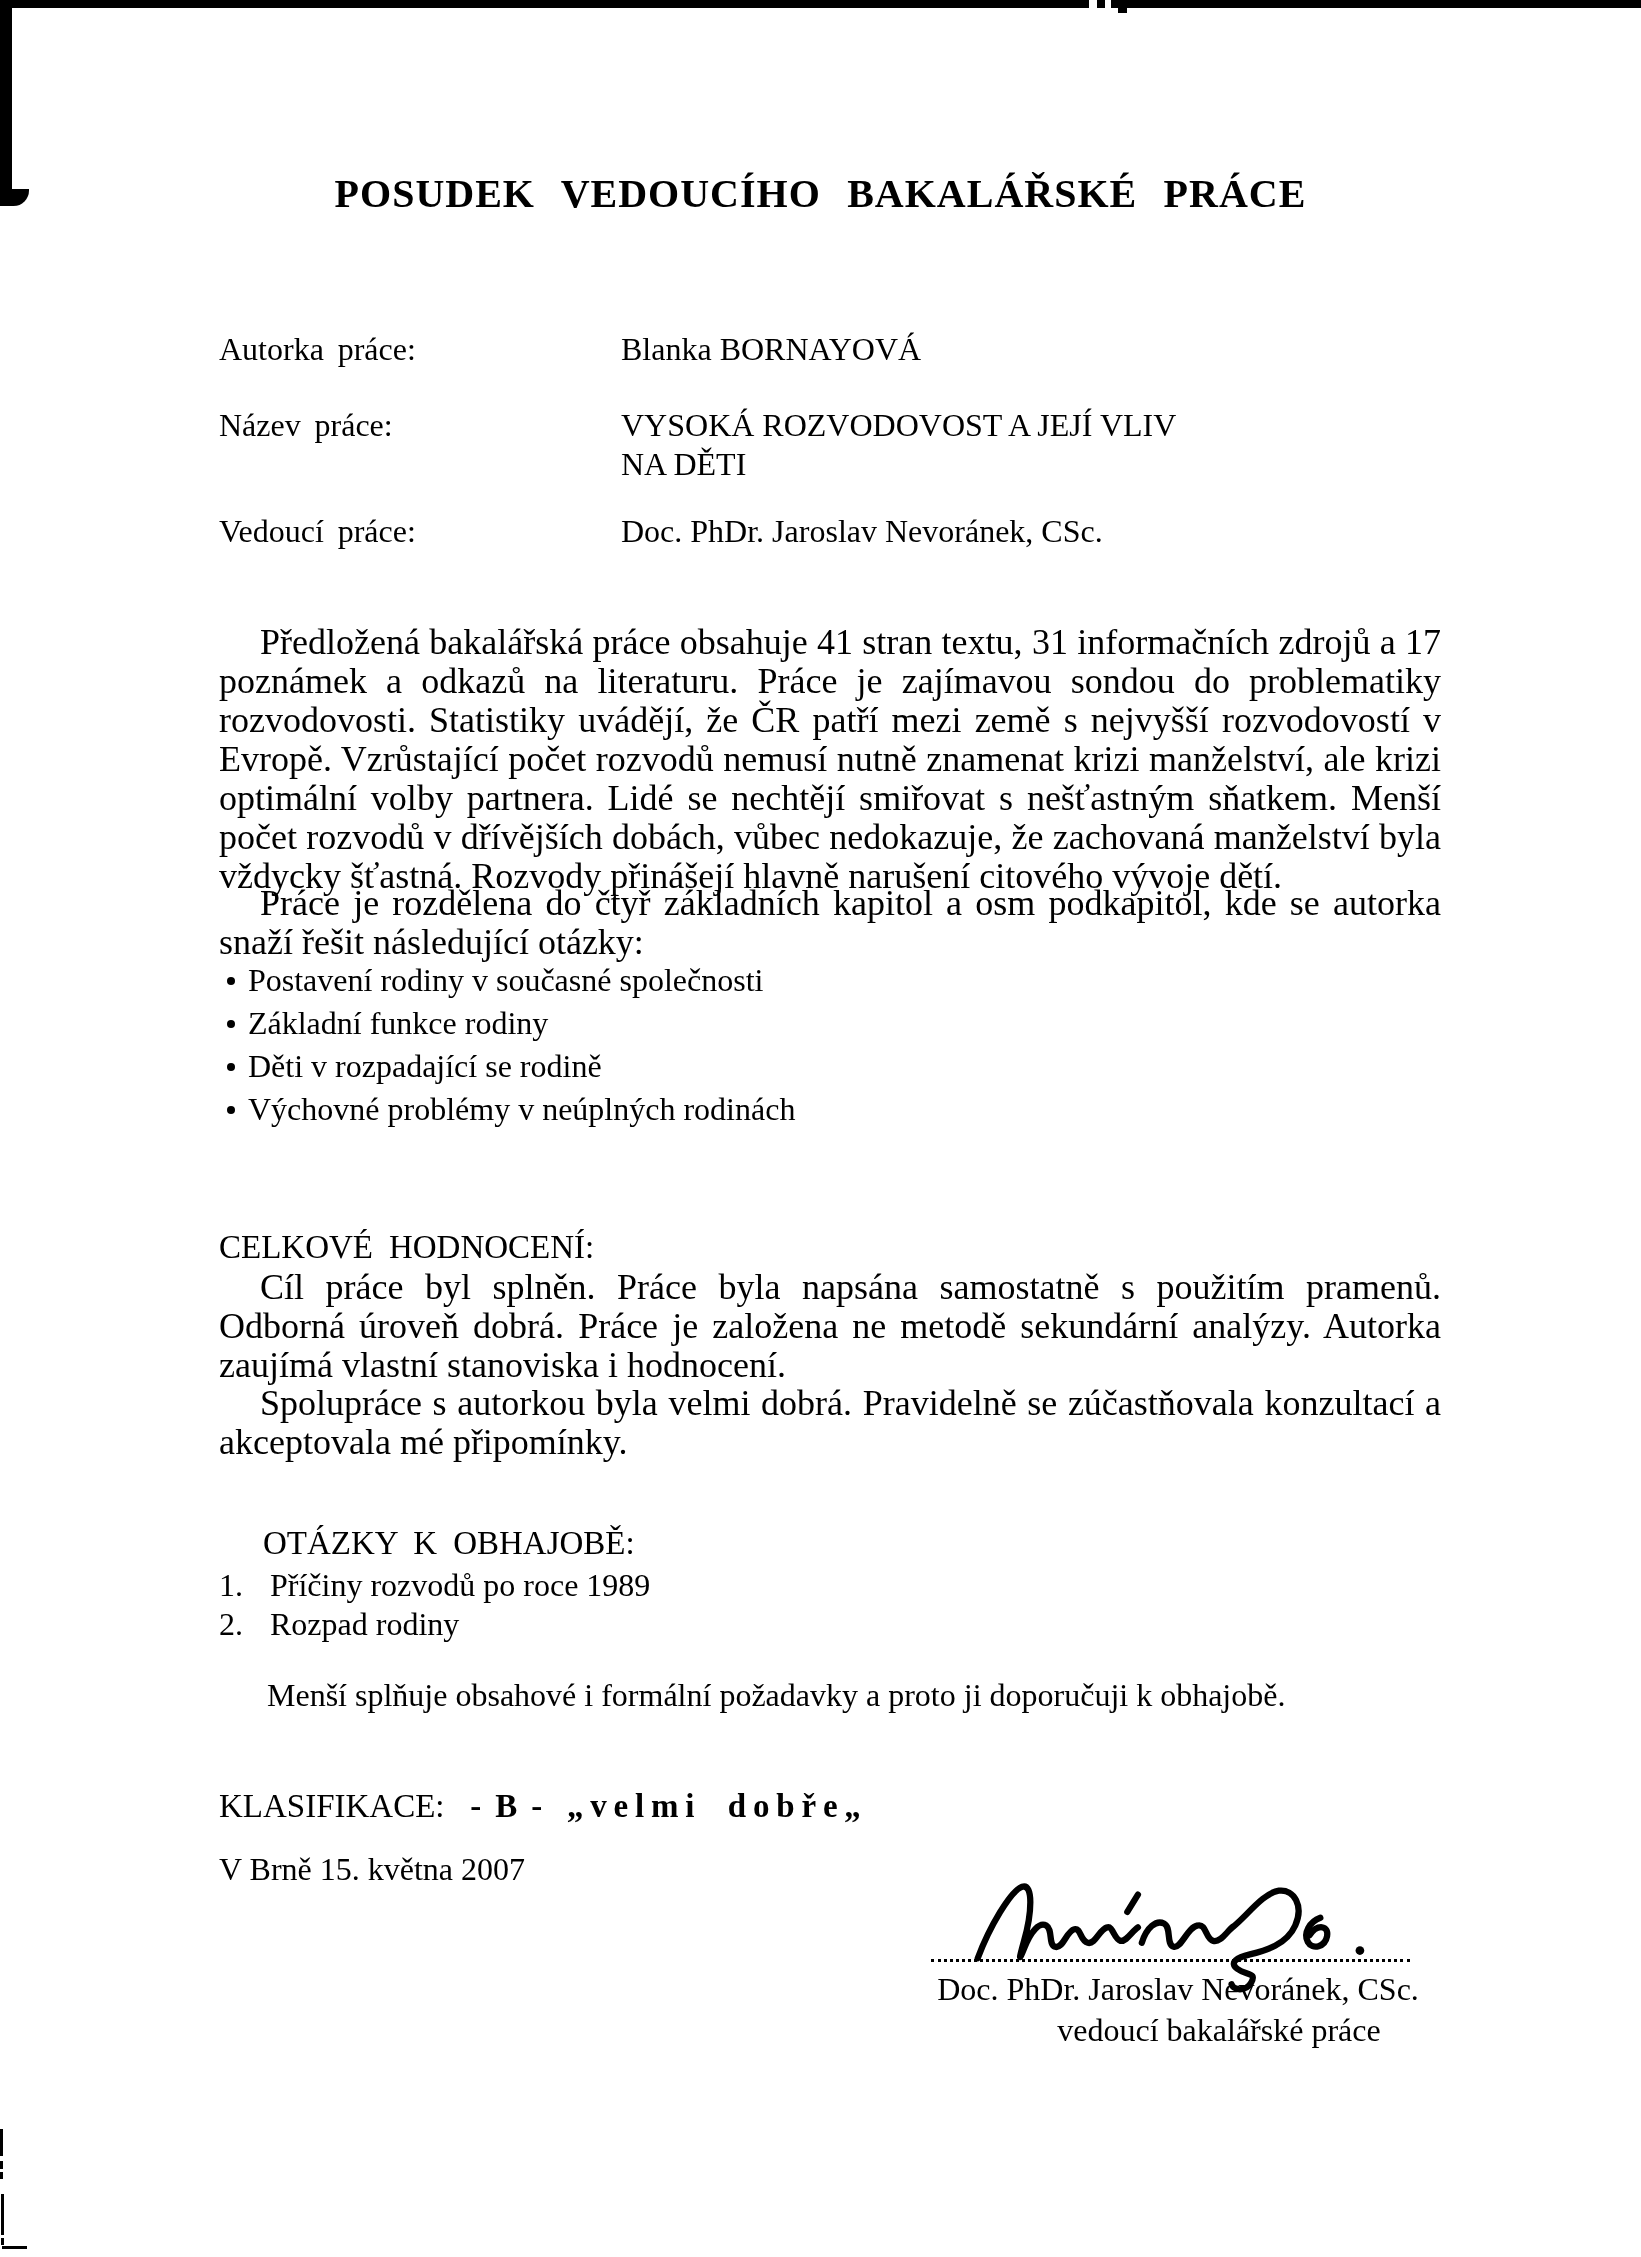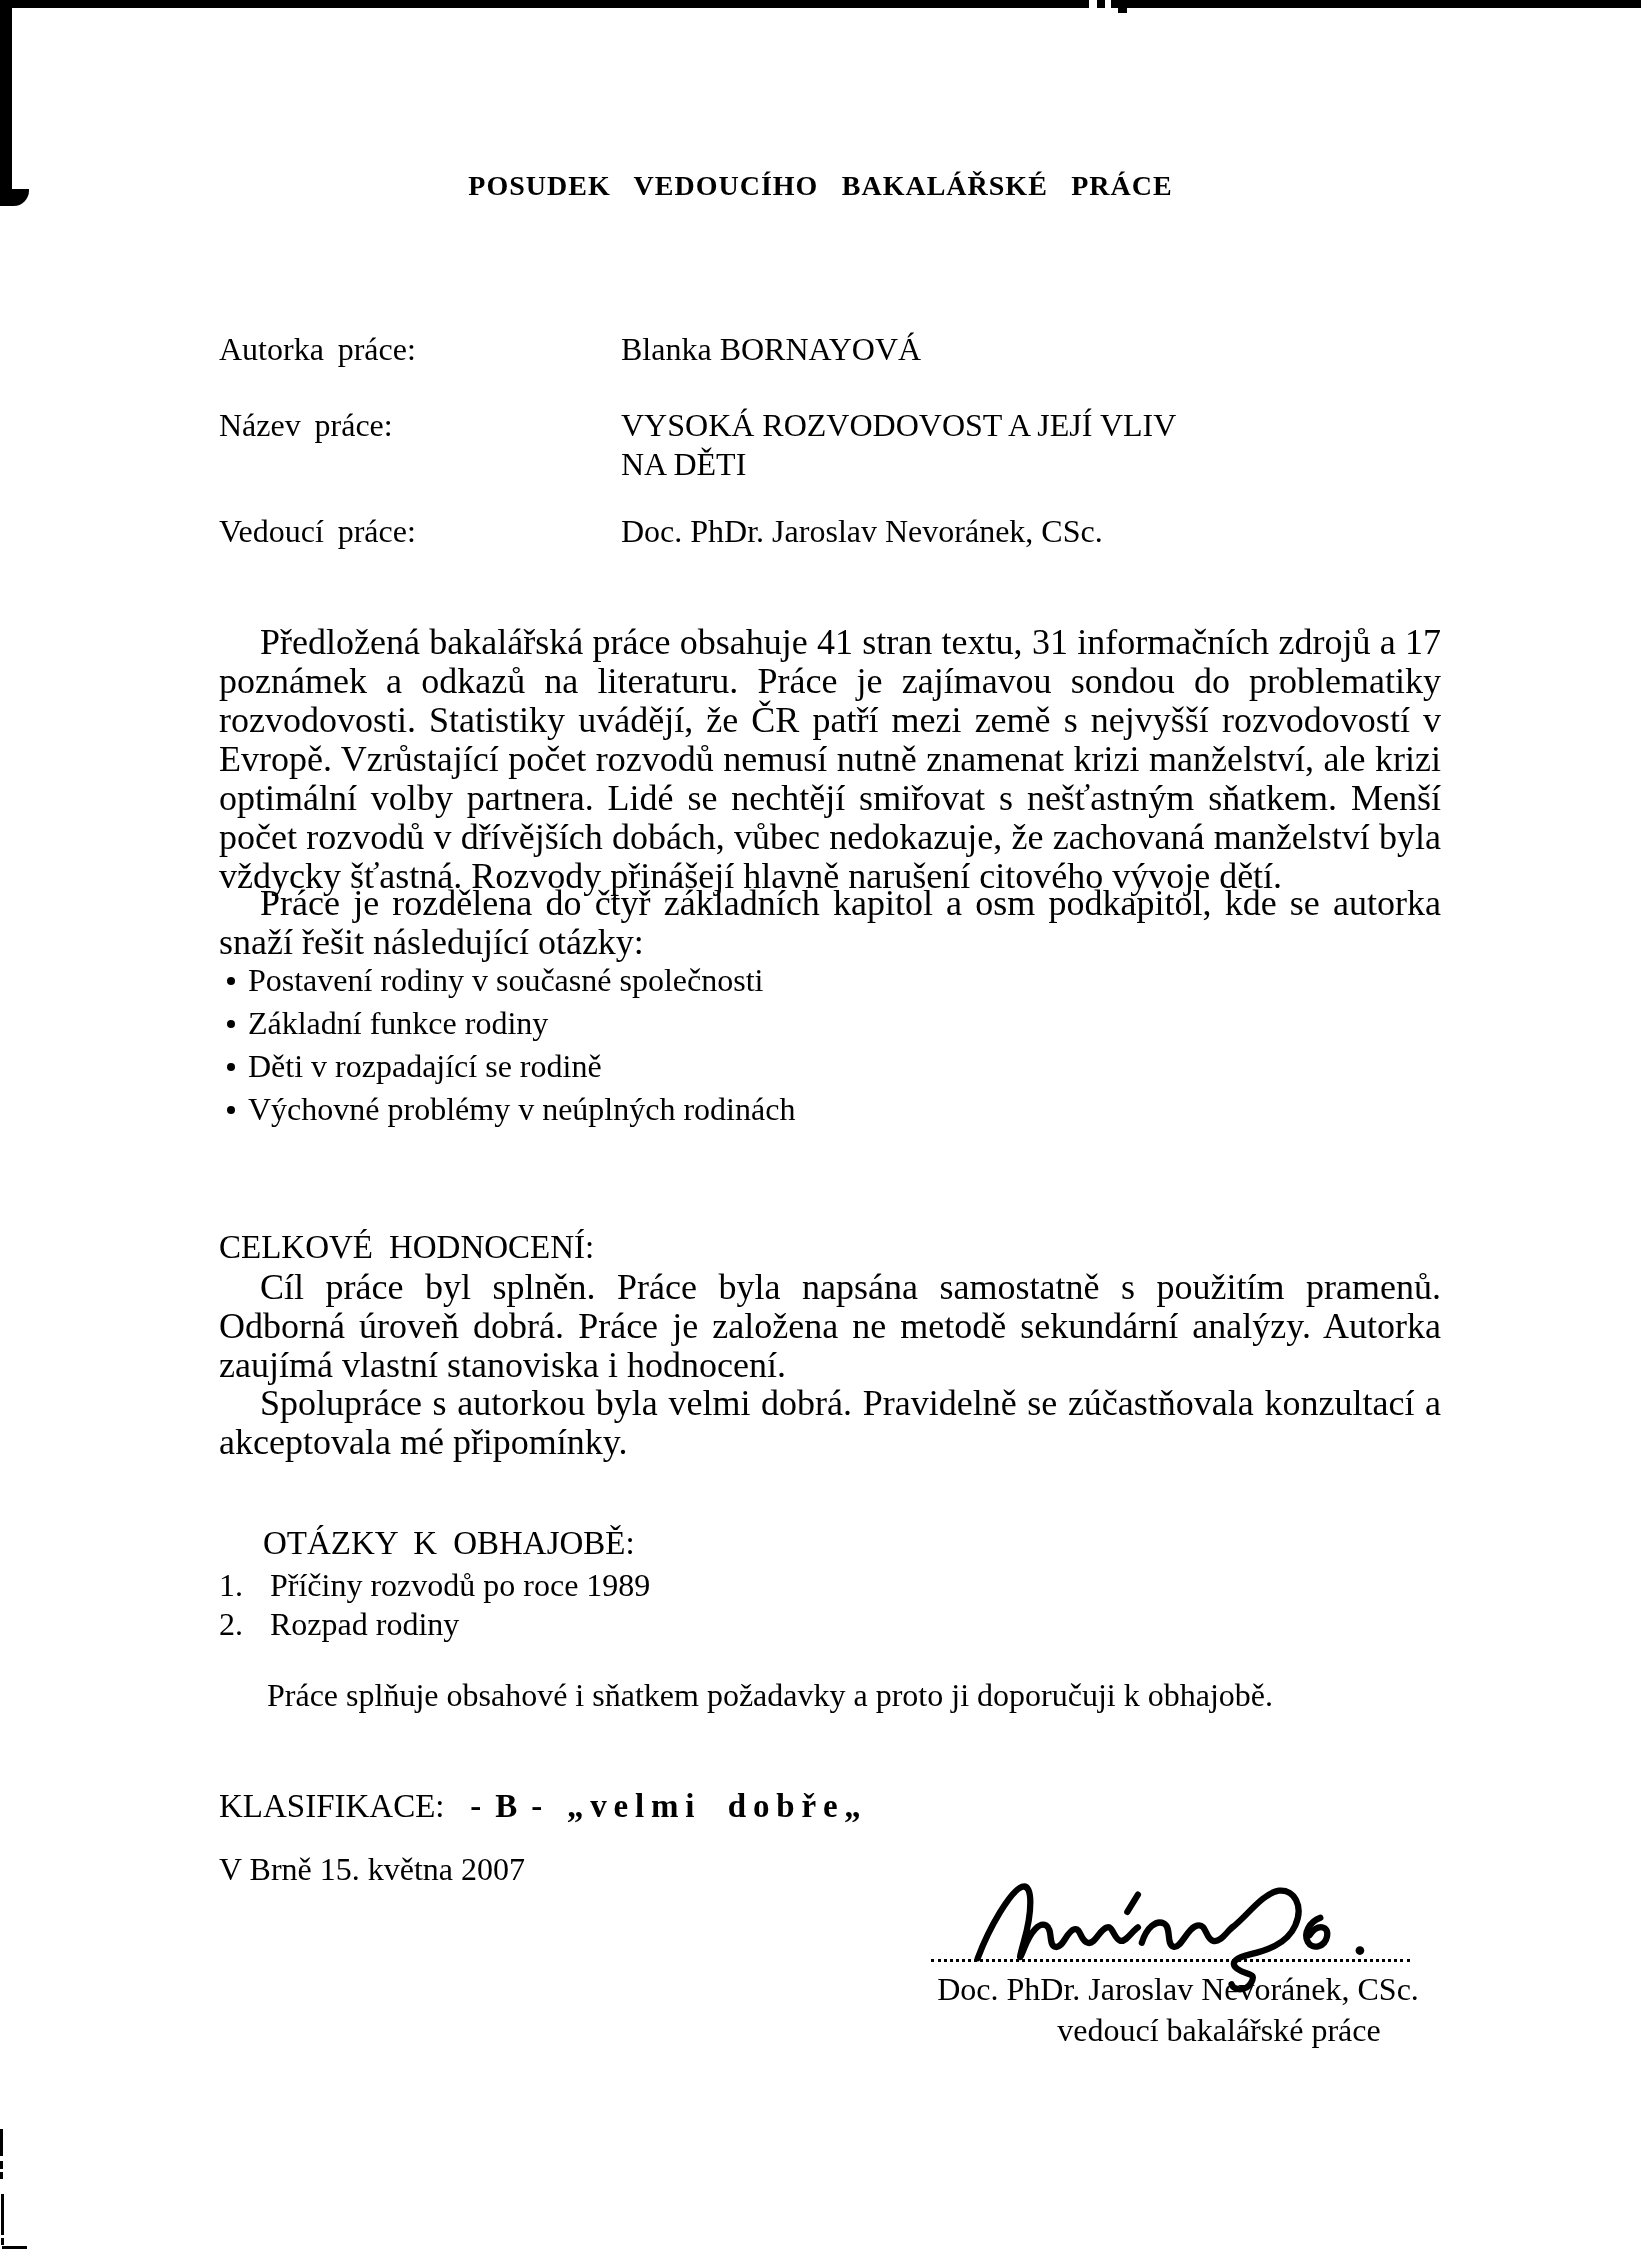--- a/index.html
+++ b/index.html
@@ -20,21 +20,21 @@
   .left-bar-foot{left:0;top:189px;width:29px;height:17.4px;border-bottom-right-radius:15.4px;}
   .bl-a1{left:0;top:2129px;width:2.9px;height:27px;}
   .bl-a2{left:0;top:2161px;width:2.9px;height:7.7px;}
   .bl-a3{left:0;top:2172px;width:2.9px;height:6.8px;}
   .bl-b1{left:1px;top:2194px;width:2.9px;height:41px;}
   .bl-b2{left:1px;top:2238px;width:2.9px;height:6.8px;}
   .bl-b3{left:1.9px;top:2246px;width:25px;height:2.9px;}
   
   .doc-title{
     position:absolute;left:0;top:170px;width:1641px;
-    text-align:center;font-weight:bold;font-size:28px;
+    text-align:center;font-weight:bold;font-size:40px;
     letter-spacing:1px;word-spacing:15.4px;
   }
   .meta-row{position:absolute;left:219px;width:1226px;display:flex;font-size:32px;line-height:39px;}
   .meta-row .lbl{width:402px;flex:0 0 402px;word-spacing:5.8px;}
   .row-author{top:330px;}
   .row-thesis{top:406px;}
   .row-supervisor{top:512px;}
   .meta-value-line2{display:block;}
   .body-par{
     position:absolute;left:219px;width:1222px;
@@ -137,21 +137,21 @@
   <div class="section-heading h-quest">OTÁZKY  K OBHAJOBĚ:</div>
   <div class="quest-item q-1">
     <span class="num">1.</span>
     <span>Příčiny rozvodů po roce 1989</span>
   </div>
   <div class="quest-item q-2">
     <span class="num">2.</span>
     <span>Rozpad rodiny</span>
   </div>
 
-  <div class="recommend">Práce splňuje obsahové i sňatkem požadavky a proto ji doporučuji k obhajobě.</div>
+  <div class="recommend">Menší splňuje obsahové i formální požadavky a proto ji doporučuji k obhajobě.</div>
 
   <div class="classif">
     <span class="lbl">KLASIFIKACE:</span>
     <span class="grade">- B -</span>
     <span class="val">„velmi dobře„</span>
   </div>
 
   <div class="date-place">V Brně 15. května 2007</div>
 
   <div class="sig-dotted"></div>

